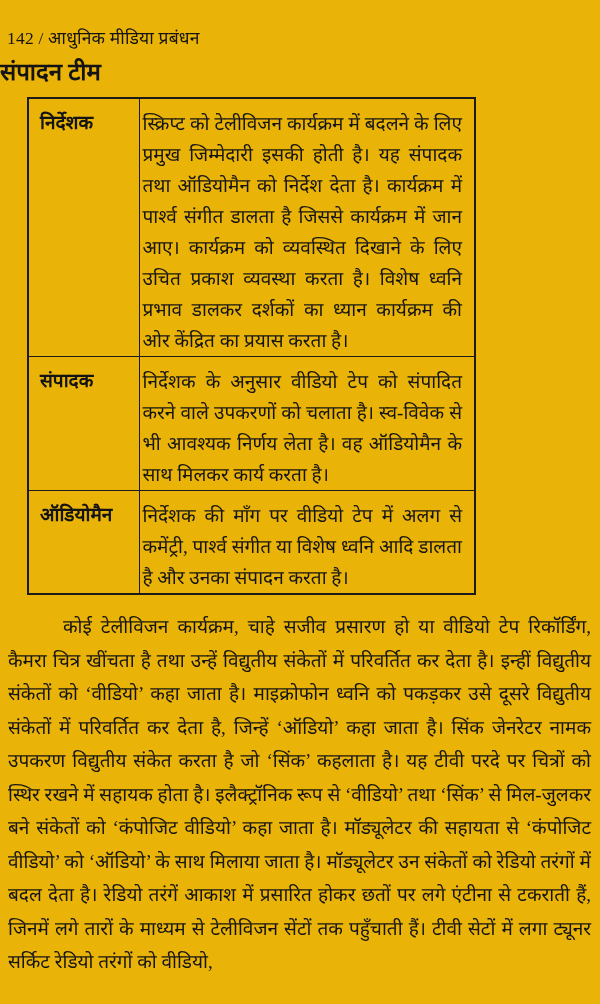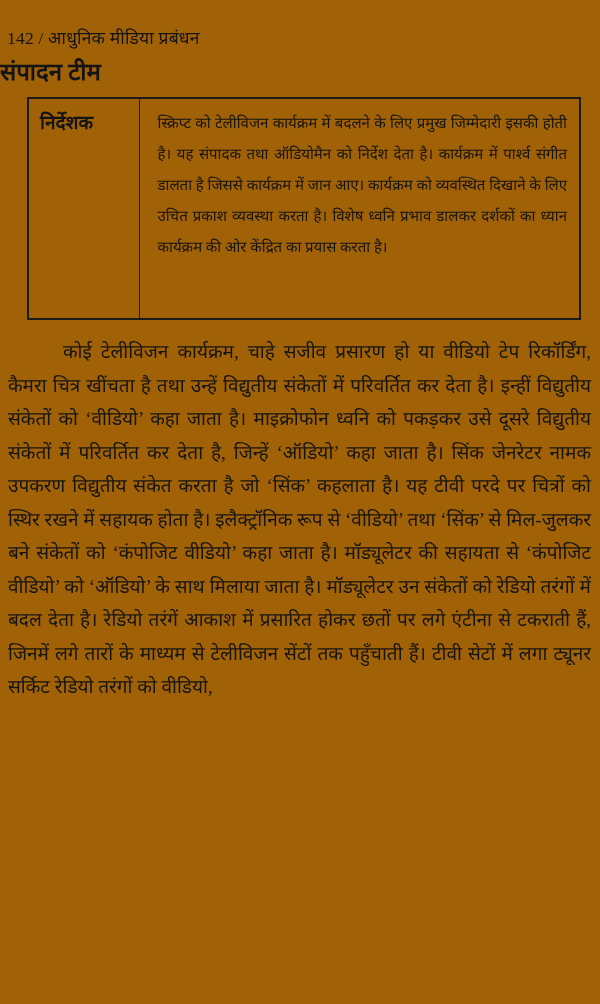--- a/index.html
+++ b/index.html
@@ -3,21 +3,21 @@
 <meta charset="utf-8">
 <style>
   html, body {
     margin: 0;
     padding: 0;
   }
   .page {
     position: relative;
     width: 600px;
     height: 1004px;
-    background: #a16207;
+    background: #eab308;
     color: #141414;
     font-family: "Liberation Serif", "DejaVu Serif", serif;
     overflow: hidden;
     box-sizing: border-box;
   }
   .running-header {
     padding: 27px 8px 0 7px;
     font-size: 17.5px;
     line-height: 22px;
     letter-spacing: 0.2px;
@@ -27,38 +27,38 @@
     margin-top: 9px;
     text-align: left;
     font-size: 24px;
     line-height: 28px;
     font-weight: bold;
   }
   table.team-table {
     border-collapse: collapse;
     table-layout: fixed;
     margin: 11px 0 0 27px;
-    width: 554px;
+    width: 449px;
     border: 2.5px solid #1b1b1b;
   }
   table.team-table td {
     border: 1.5px solid #1b1b1b;
     vertical-align: top;
     box-sizing: border-box;
   }
   td.role-cell {
     width: 111px;
     padding: 11px 4px 0 11px;
     font-weight: bold;
     font-size: 19px;
     line-height: 26px;
   }
   td.desc-cell {
-    padding: 9px 12px 0 18px;
-    font-size: 15px;
+    padding: 9px 12px 0 3px;
+    font-size: 19px;
     line-height: 31px;
     text-align: justify;
     margin-top: 19px;
   }
   tr.row-1 { height: 221px; }
   tr.row-2 { height: 131px; }
   tr.row-3 { height: 100px; }
   tr.row-4 { height: 70px;  }
   .body-text {
     margin: 15px 9px 0 8px;
@@ -76,18 +76,26 @@
   <div class="running-header">142 / आधुनिक मीडिया प्रबंधन</div>
 
   <div class="page-title">संपादन टीम</div>
 
   <table class="team-table">
     <tbody>
       <tr class="row-1">
         <td class="role-cell">निर्देशक</td>
         <td class="desc-cell">स्क्रिप्ट को टेलीविजन कार्यक्रम में बदलने के लिए प्रमुख जिम्मेदारी इसकी होती है। यह संपादक तथा ऑडियोमैन को निर्देश देता है। कार्यक्रम में पार्श्व संगीत डालता है जिससे कार्यक्रम में जान आए। कार्यक्रम को व्यवस्थित दिखाने के लिए उचित प्रकाश व्यवस्था करता है। विशेष ध्वनि प्रभाव डालकर दर्शकों का ध्यान कार्यक्रम की ओर केंद्रित का प्रयास करता है।</td>
       </tr>
+      <tr class="row-2">
+        <td class="role-cell">संपादक</td>
+        <td class="desc-cell">निर्देशक के अनुसार वीडियो टेप को संपादित करने वाले उपकरणों को चलाता है। स्व-विवेक से भी आवश्यक निर्णय लेता है। वह ऑडियोमैन के साथ मिलकर कार्य करता है।</td>
+      </tr>
+      <tr class="row-3">
+        <td class="role-cell">ऑडियोमैन</td>
+        <td class="desc-cell">निर्देशक की माँग पर वीडियो टेप में अलग से कमेंट्री, पार्श्व संगीत या विशेष ध्वनि आदि डालता है और उनका संपादन करता है।</td>
+      </tr>
     </tbody>
   </table>
 
   <div class="body-text">कोई टेलीविजन कार्यक्रम, चाहे सजीव प्रसारण हो या वीडियो टेप रिकॉर्डिंग, कैमरा चित्र खींचता है तथा उन्हें विद्युतीय संकेतों में परिवर्तित कर देता है। इन्हीं विद्युतीय संकेतों को ‘वीडियो’ कहा जाता है। माइक्रोफोन ध्वनि को पकड़कर उसे दूसरे विद्युतीय संकेतों में परिवर्तित कर देता है, जिन्हें ‘ऑडियो’ कहा जाता है। सिंक जेनरेटर नामक उपकरण विद्युतीय संकेत करता है जो ‘सिंक’ कहलाता है। यह टीवी परदे पर चित्रों को स्थिर रखने में सहायक होता है। इलैक्ट्रॉनिक रूप से ‘वीडियो’ तथा ‘सिंक’ से मिल-जुलकर बने संकेतों को ‘कंपोजिट वीडियो’ कहा जाता है। मॉड्यूलेटर की सहायता से ‘कंपोजिट वीडियो’ को ‘ऑडियो’ के साथ मिलाया जाता है। मॉड्यूलेटर उन संकेतों को रेडियो तरंगों में बदल देता है। रेडियो तरंगें आकाश में प्रसारित होकर छतों पर लगे एंटीना से टकराती हैं, जिनमें लगे तारों के माध्यम से टेलीविजन सेंटों तक पहुँचाती हैं। टीवी सेटों में लगा ट्यूनर सर्किट रेडियो तरंगों को वीडियो,</div>
 
 </div>
 
 </body></html>

